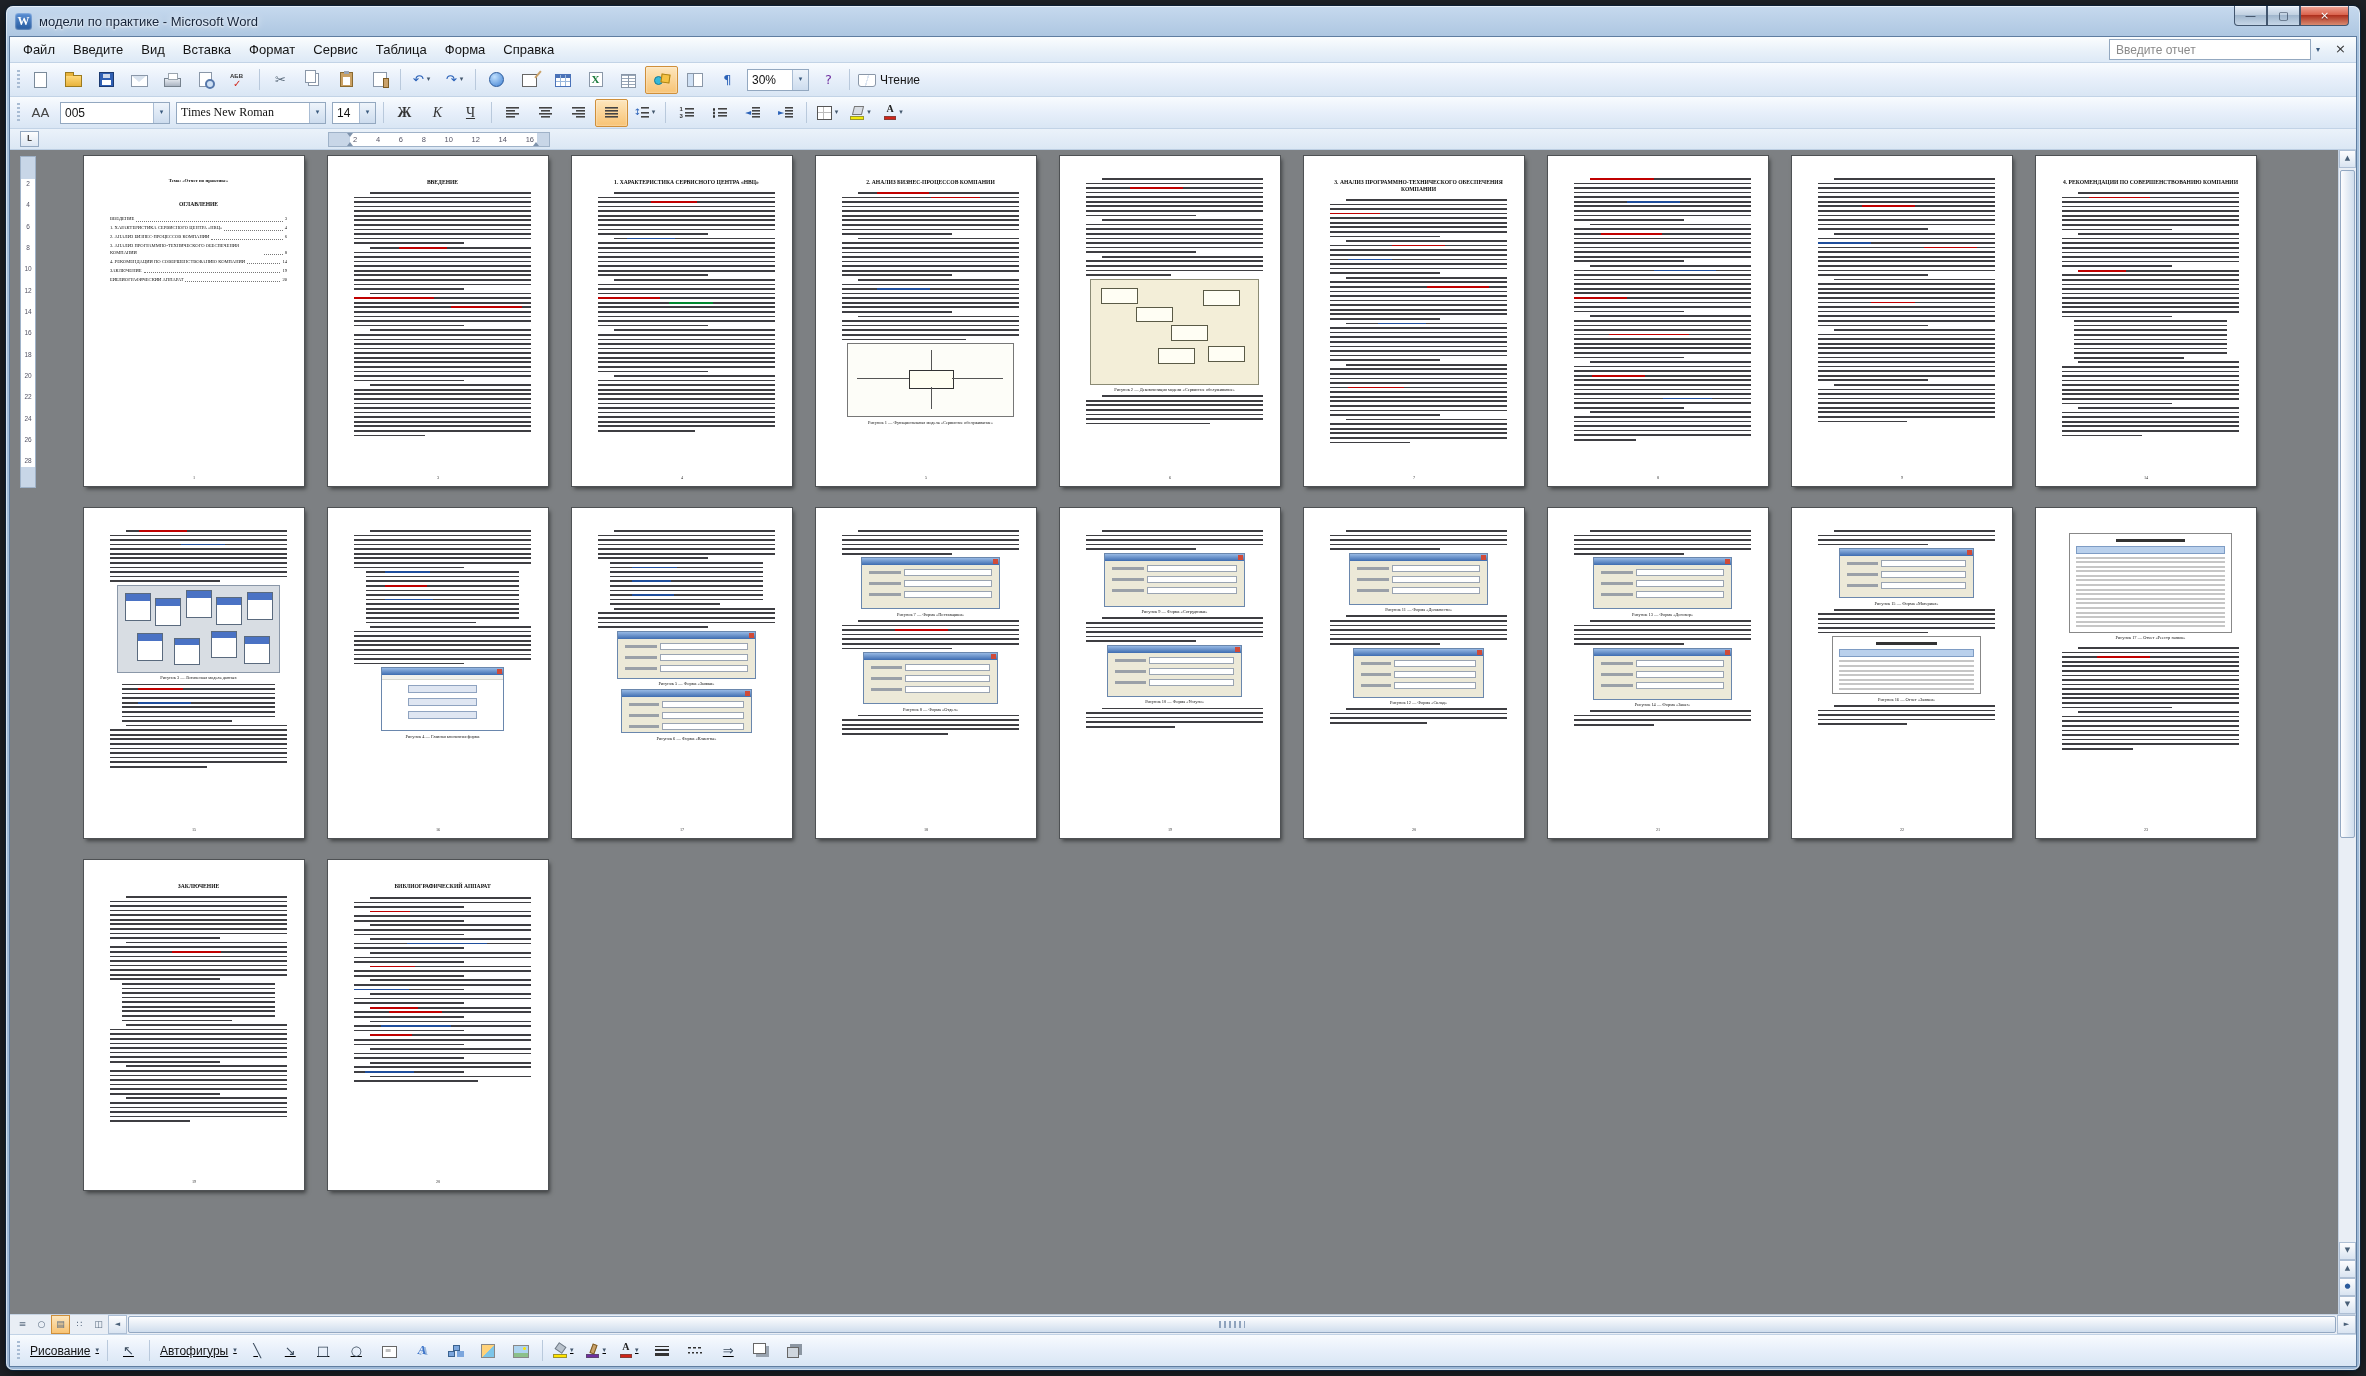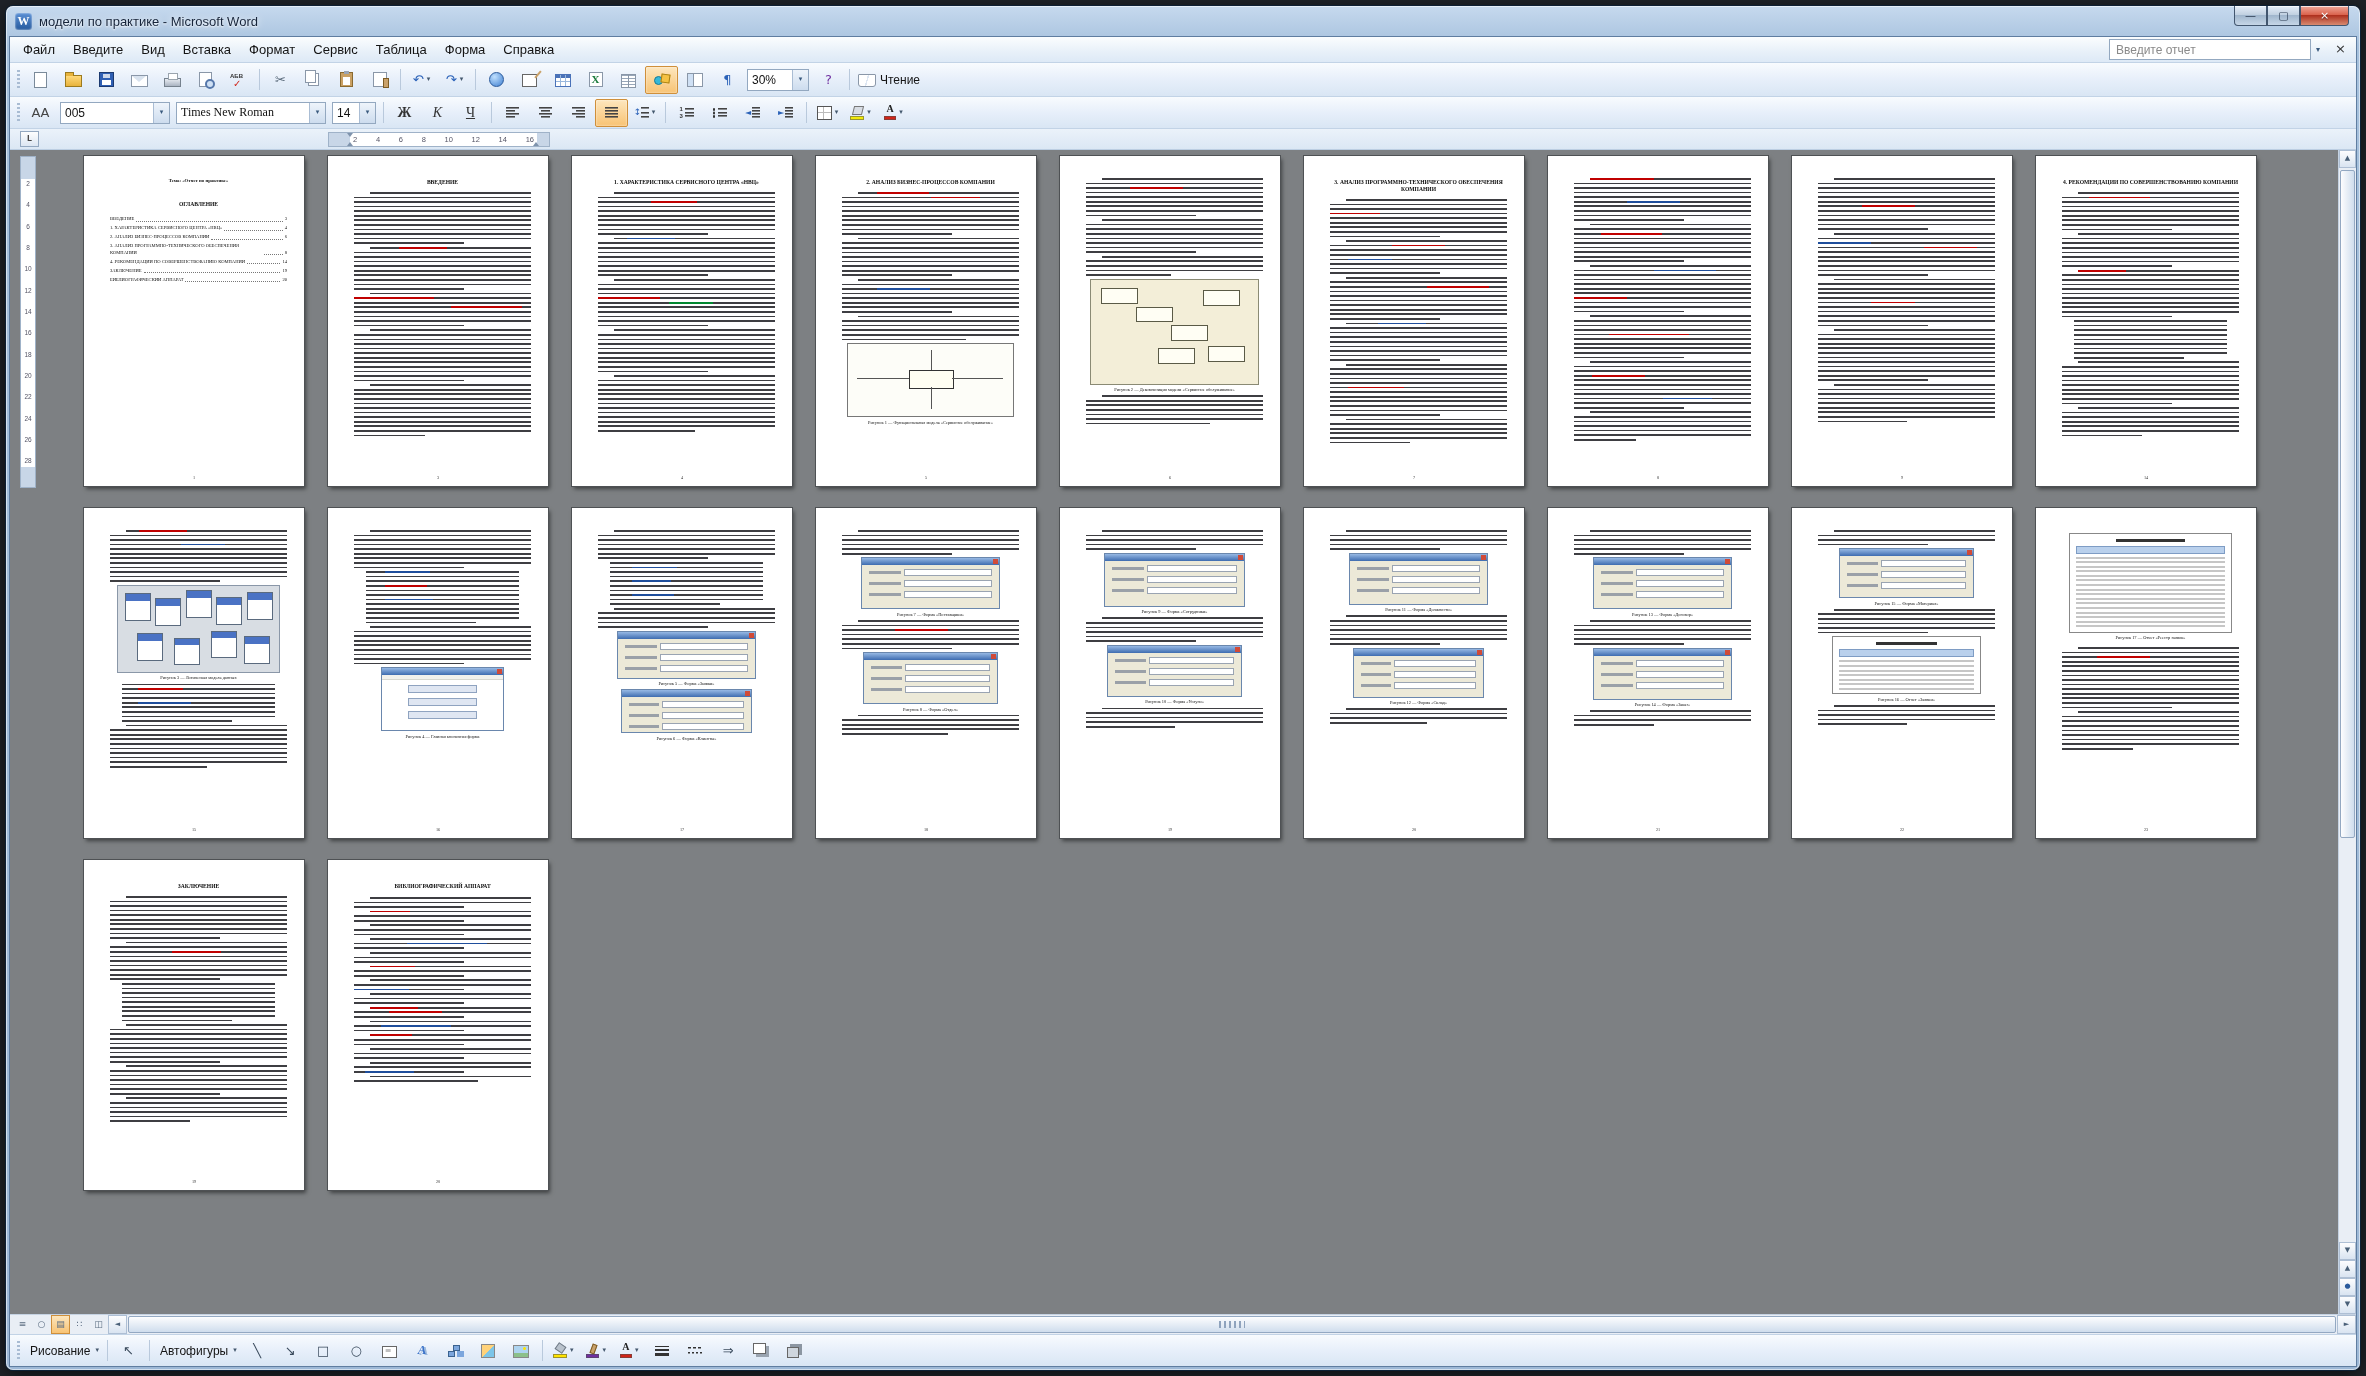--- a/index.html
+++ b/index.html
@@ -222,21 +222,21 @@
   .viewbtn{width:17px;display:flex;align-items:center;justify-content:center;font:9px/1 "DejaVu Sans",sans-serif;
     color:#5a6c80;border:1px solid transparent;}
   .viewbtn.cur{background:linear-gradient(#fde6bd,#f8c374);border-color:#cf8f3a;}
   .sarr.h{width:17px;flex:0 0 17px;height:auto;line-height:17px;font-size:7px;}
   .htrack{flex:1;position:relative;margin:1px 0;}
   .hthumb{position:absolute;left:1px;right:1px;top:0;bottom:0;background:linear-gradient(#fdfdfe,#cfdded);
     border:1px solid #93a8c2;border-radius:2px;}
   .hthumb::after{content:"";position:absolute;left:50%;top:4px;bottom:4px;width:26px;transform:translateX(-50%);
     background:repeating-linear-gradient(to right,#8fa3bd 0 2px,transparent 2px 5px);}
   
-  .drawbar{height:29px;flex:0 0 29px;border-top:1px solid #c2d3e6;border-bottom:none;}
+  .drawbar{height:29px;flex:0 0 29px;border-top:1px solid #c2d3e6;border-bottom:none;text-decoration:underline;}
   .statusbar{height:25px;flex:0 0 25px;background:linear-gradient(#eef3fa,#dce7f4);border-top:1px solid #c2d3e6;
     display:flex;align-items:center;font-size:12px;color:#1c1c1c;padding:0 10px;}
   .sitem{white-space:nowrap;}
   .flags{margin-left:28px;display:flex;gap:13px;}
   .flag{color:#a2aebc;font-size:12px;}
   .slang{margin-left:26px;white-space:nowrap;}
   .sbook{margin-left:10px;}
 </style>
 </head>
 <body>

